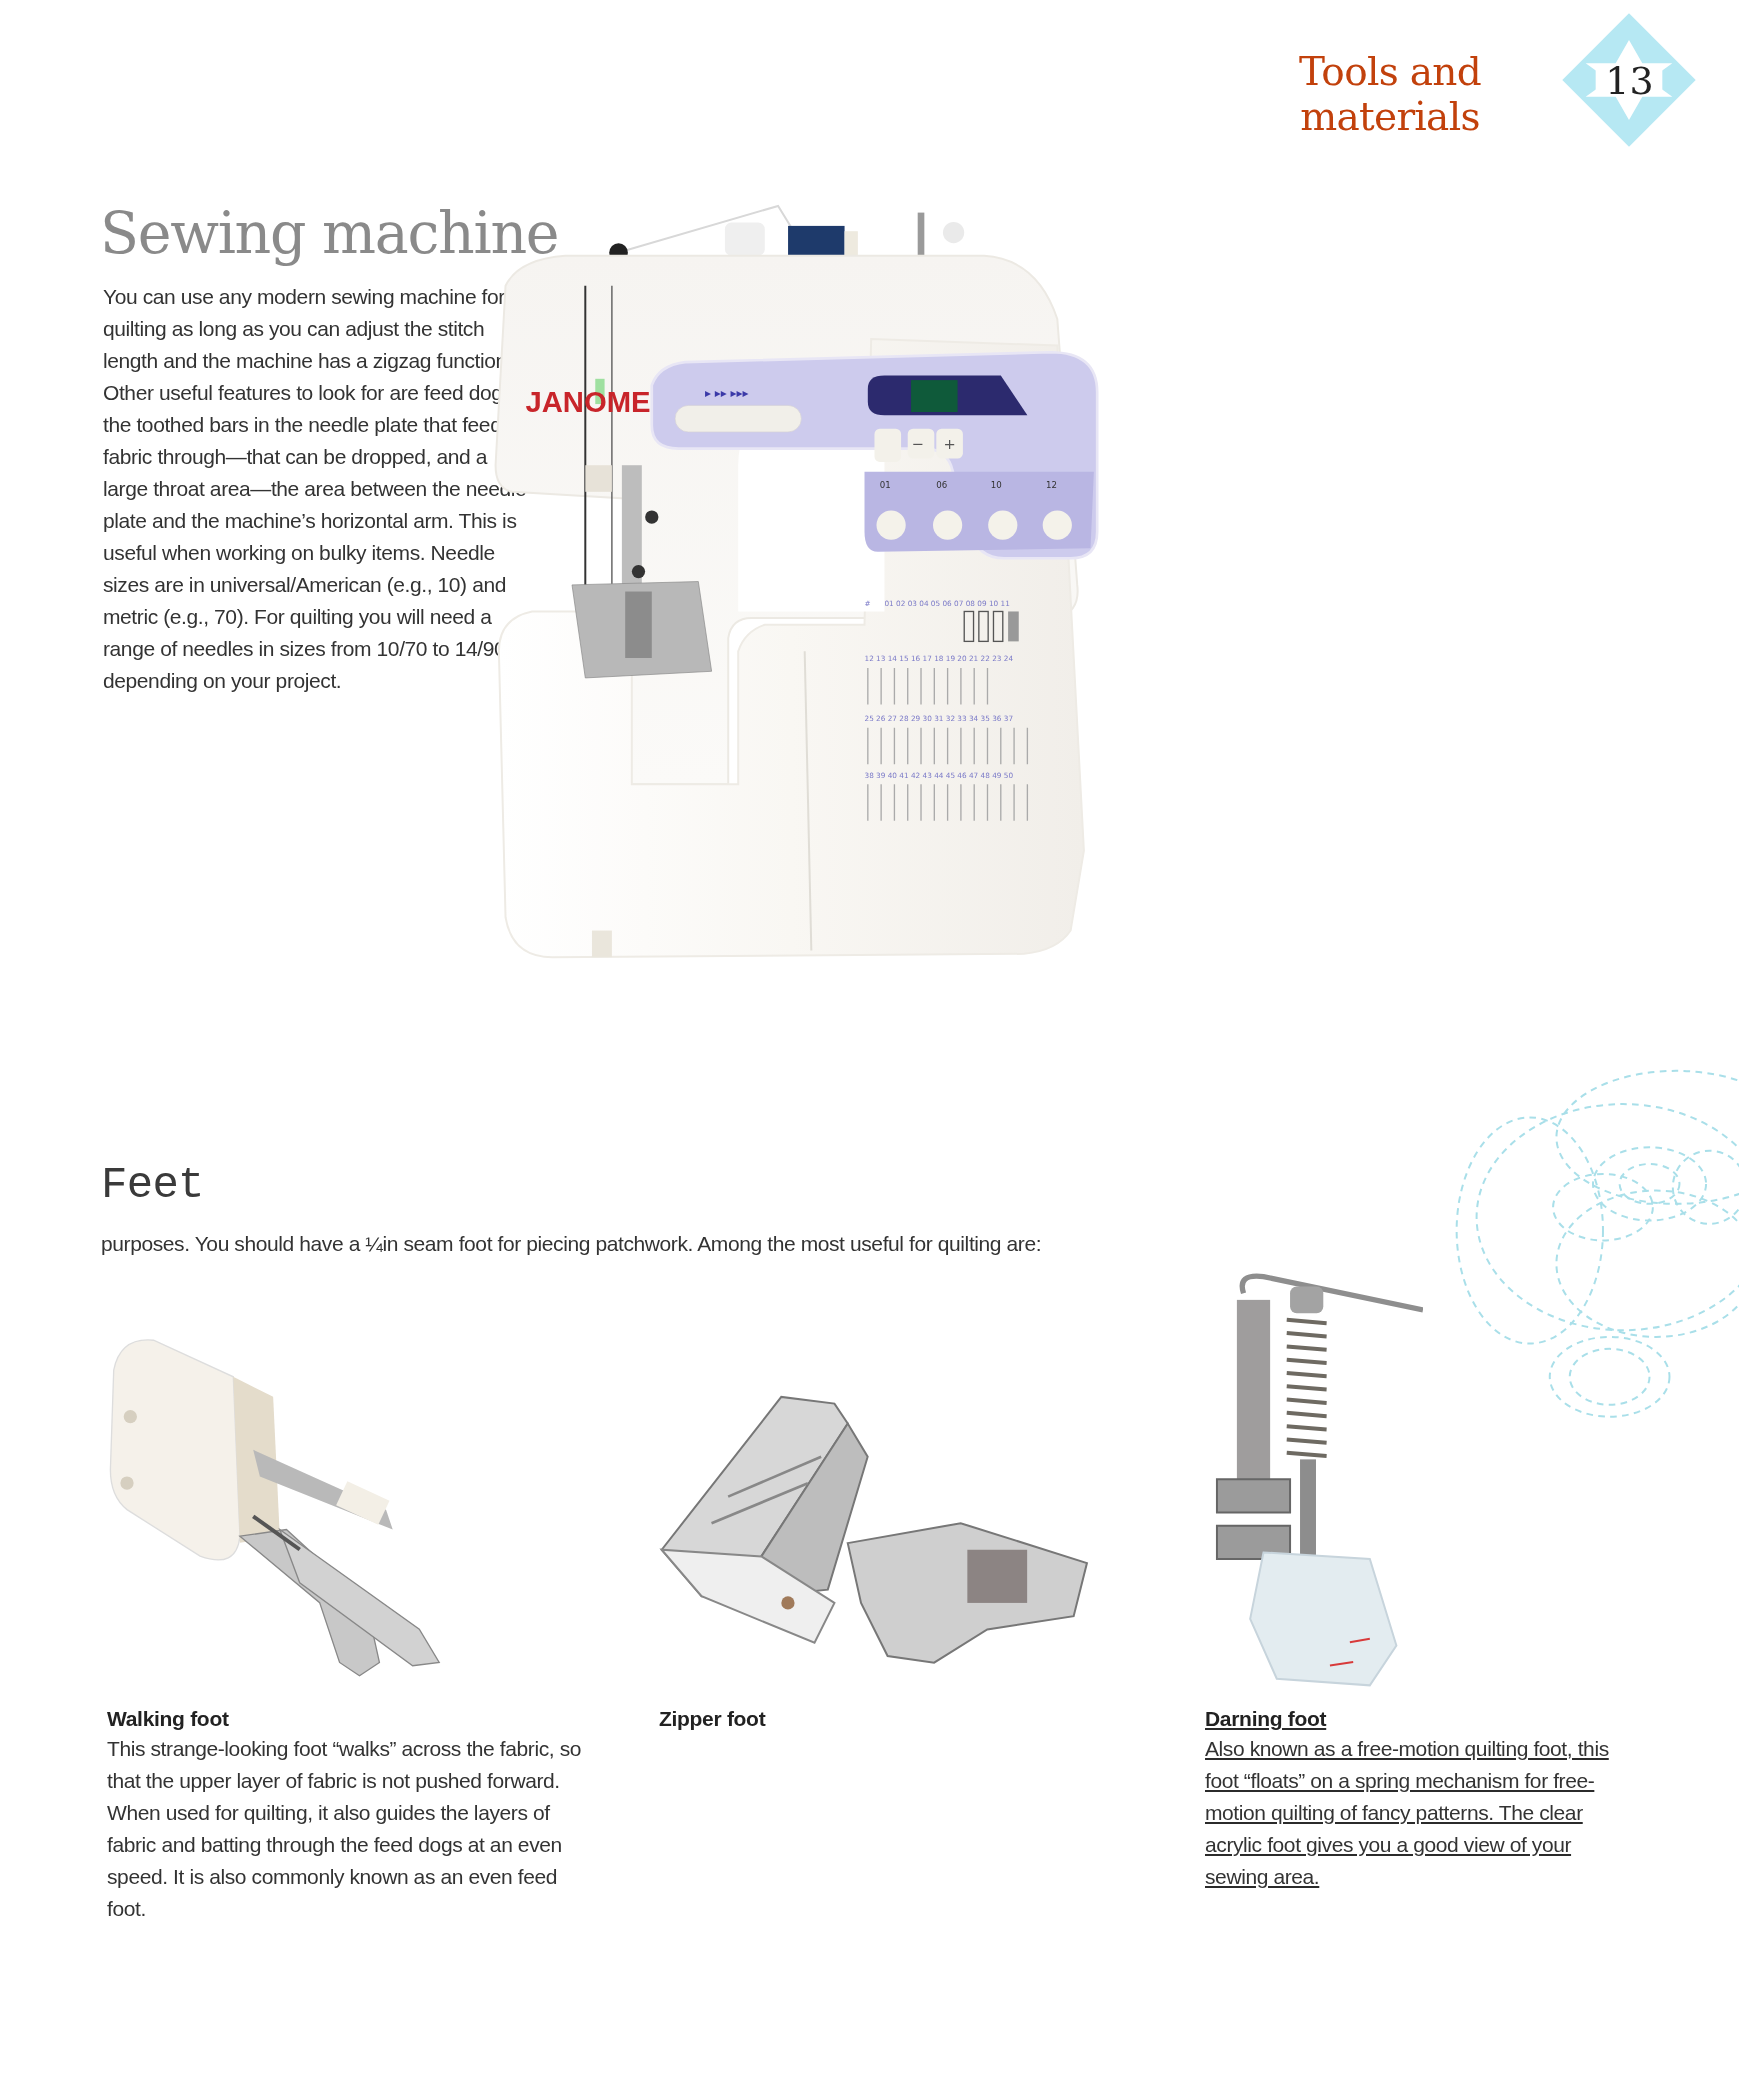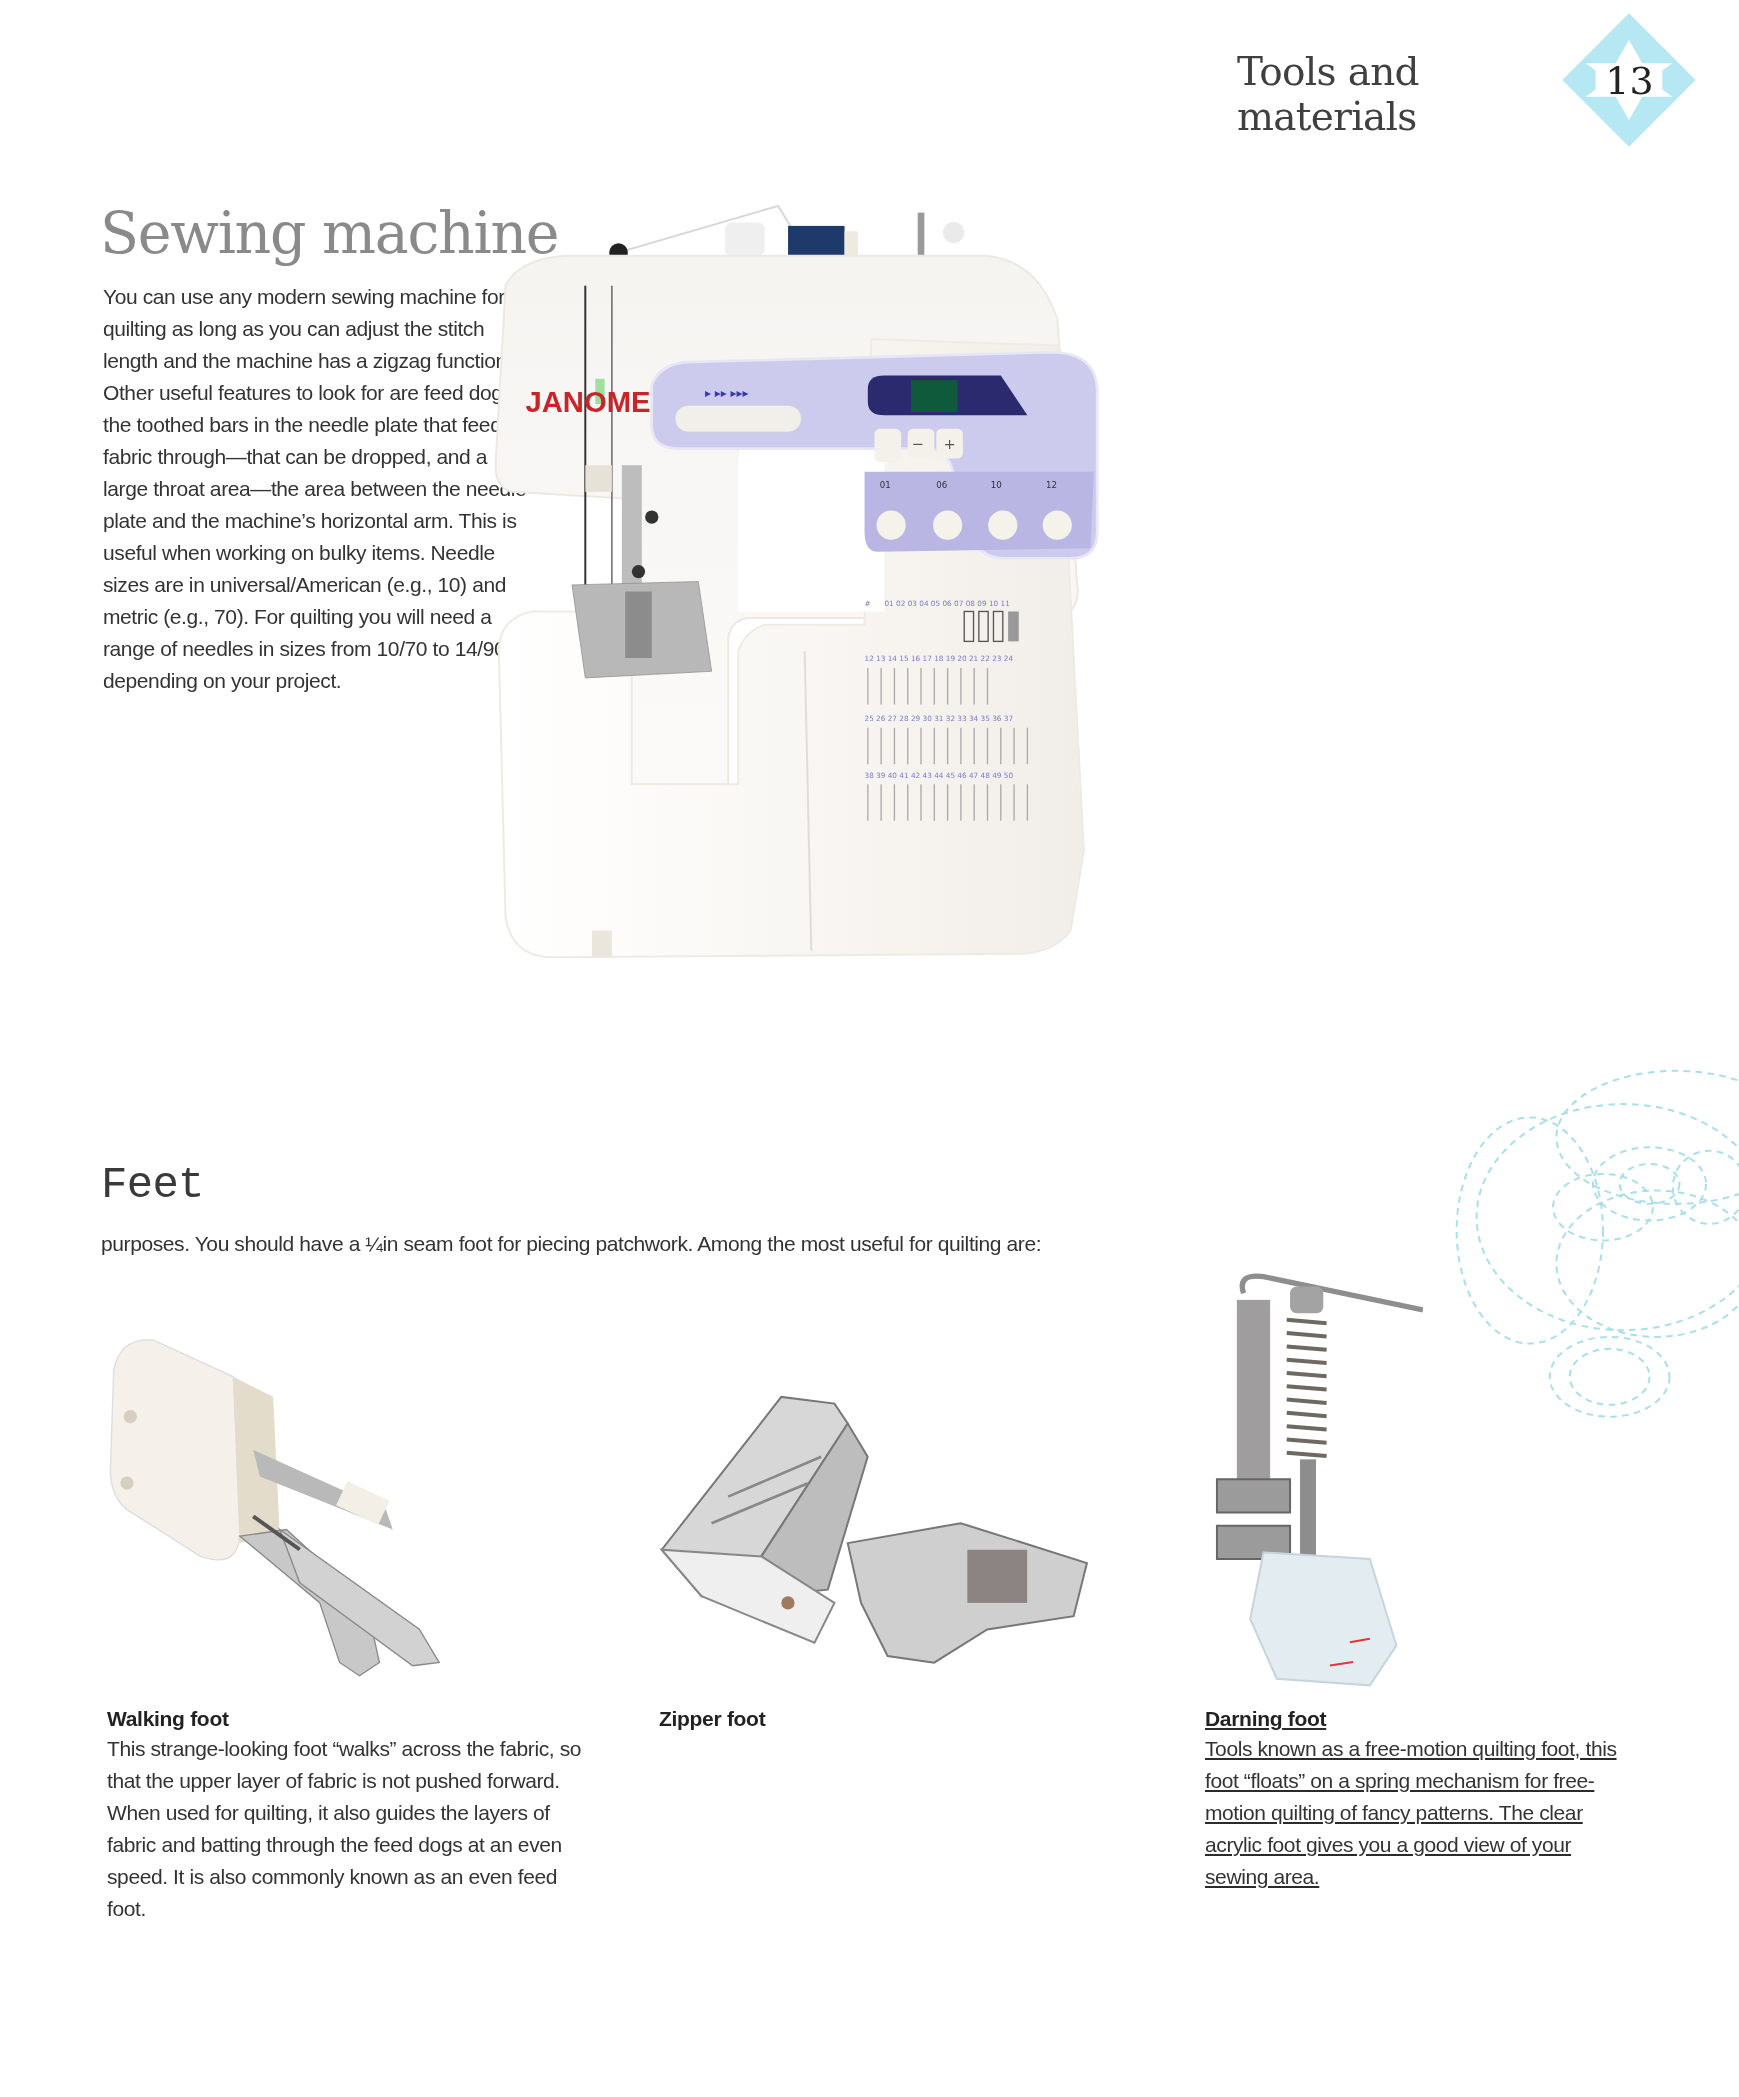--- a/index.html
+++ b/index.html
@@ -1,22 +1,22 @@
 <!DOCTYPE html>
 <html style="font-size:10.6px"><head>
   <meta charset="utf-8">
   <style>
     html, body { margin: 0; padding: 0; background: #ffffff; }
     body { width: 1740px; height: 2097px; position: relative; overflow: hidden;
            font-family: "DejaVu Sans", "Liberation Sans", sans-serif; color: #2b2b2b; }
     .abs { position: absolute; }
 
     
-    .running-head { left: 1237px; top: 49px; width: 306px; text-align: left;
-      font-family: "DejaVu Serif", "Liberation Serif", serif; font-size: 39px; color: #404040;
+    .running-head { left: 1237px; top: 49px; width: 306px; text-align: center;
+      font-family: "DejaVu Serif", "Liberation Serif", serif; font-size: 39px; color: #c2410c;
       letter-spacing: -0.7px; font-weight: normal; }
     .badge { left: 1559px; top: 10px; width: 140px; height: 140px; }
     .badge-num { left: 1593px; top: 59px; width: 73px; text-align: center;
       font-family: "DejaVu Serif", "Liberation Serif", serif; font-size: 38px; color: #222; }
 
     
     .h-sewing { left: 100px; top: 200px; font-family: "DejaVu Serif", "Liberation Serif", serif;
       font-size: 57px; color: #8a8a8a; letter-spacing: -1.3px; font-weight: normal; }
     .h-feet { left: 101px; top: 1160px; font-family: Liberation Mono, monospace;
       font-size: 44px; color: #3a3a3a; font-weight: normal; letter-spacing: -0.7px; }
@@ -215,15 +215,15 @@
 
 <div class="cap cap-1">
   <div class="cap-title">Walking foot</div>
   <div class="body-text">This strange-looking foot “walks” across the fabric, so that the upper layer of fabric is not pushed forward. When used for quilting, it also guides the layers of fabric and batting through the feed dogs at an even speed. It is also commonly known as an even feed foot.</div>
 </div>
 <div class="cap cap-2">
   <div class="cap-title">Zipper foot</div>
 </div>
 <div class="cap cap-3">
   <div class="cap-title">Darning foot</div>
-  <div class="body-text">Tools known as a free-motion quilting foot, this foot “floats” on a spring mechanism for free-motion quilting of fancy patterns. The clear acrylic foot gives you a good view of your sewing area.</div>
+  <div class="body-text">Also known as a free-motion quilting foot, this foot “floats” on a spring mechanism for free-motion quilting of fancy patterns. The clear acrylic foot gives you a good view of your sewing area.</div>
 </div>
 
 
 </body></html>

